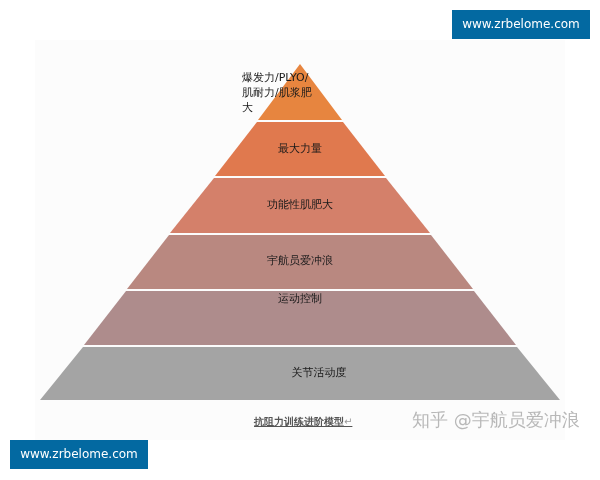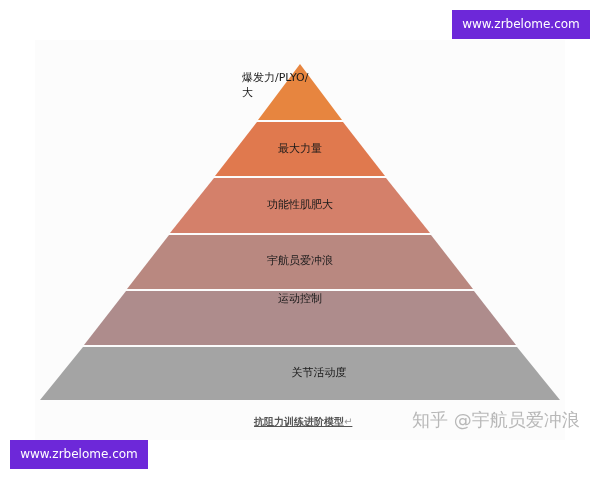--- a/index.html
+++ b/index.html
@@ -4,40 +4,41 @@
 <style>
   html, body { margin:0; padding:0; }
   body { width:600px; height:480px; background:#ffffff; position:relative; overflow:hidden;
          font-family:"DejaVu Sans", sans-serif; }
   .panel { position:absolute; left:35px; top:40px; width:530px; height:400px; background:#fcfcfc; }
   svg.pyr { position:absolute; left:0; top:0; }
   .tier-label { position:absolute; left:0; width:600px; text-align:center; font-size:11px; color:#1a1a1a; line-height:14px; }
   .apex-label { position:absolute; left:242px; width:100px; text-align:left; font-size:11px; color:#1a1a1a; line-height:15px; }
   .caption { position:absolute; left:254px; top:415px; font-size:10px; font-weight:bold; color:#555;text-decoration:underline; }
   .credit { position:absolute; left:412px; top:408px; font-size:18px; color:#b8b8b8; }
-  .wm { position:absolute; background:#6d28d9; color:#ffffff; font-size:12px; text-align:center; }
+  .wm { position:absolute; background:#0369a1; color:#ffffff; font-size:12px; text-align:center; }
   .wm-top { left:452px; top:10px; width:138px; height:29px; line-height:29px; }
   .wm-bot { left:10px; top:440px; width:138px; height:29px; line-height:29px; }
 </style>
 </head>
 <body>
 
 <div class="panel"></div>
 
 <svg class="pyr" width="600" height="480">
   <polygon points="300,64 342,120 258,120" fill="#e7853f"></polygon>
   <polygon points="257,122 343,122 385,176 215,176" fill="#e0794e"></polygon>
   <polygon points="214,178 386,178 430,233 170,233" fill="#d4806a"></polygon>
   <polygon points="169,235 431,235 473,289 127,289" fill="#b98880"></polygon>
   <polygon points="126,291 474,291 516,345 84,345" fill="#ae8c8c"></polygon>
   <polygon points="83,347 517,347 560,400 40,400" fill="#a4a4a4"></polygon>
 </svg>
 
 <div class="apex-label" style="top:70px;">
   <div>爆发力/PLYO/</div>
+  <div>肌耐力/肌浆肥</div>
   <div>大</div>
 </div>
 <div class="tier-label" style="top:142px;">最大力量</div>
 <div class="tier-label" style="top:198px;">功能性肌肥大</div>
 <div class="tier-label" style="top:254px;">宇航员爱冲浪</div>
 <div class="tier-label" style="top:292px;">运动控制</div>
 <div class="tier-label" style="top:366px;margin-left:19px;">关节活动度</div>
 
 <div class="caption">
   <span>抗阻力训练进阶模型</span><span style="font-weight:normal;color:#999;">↵</span>

